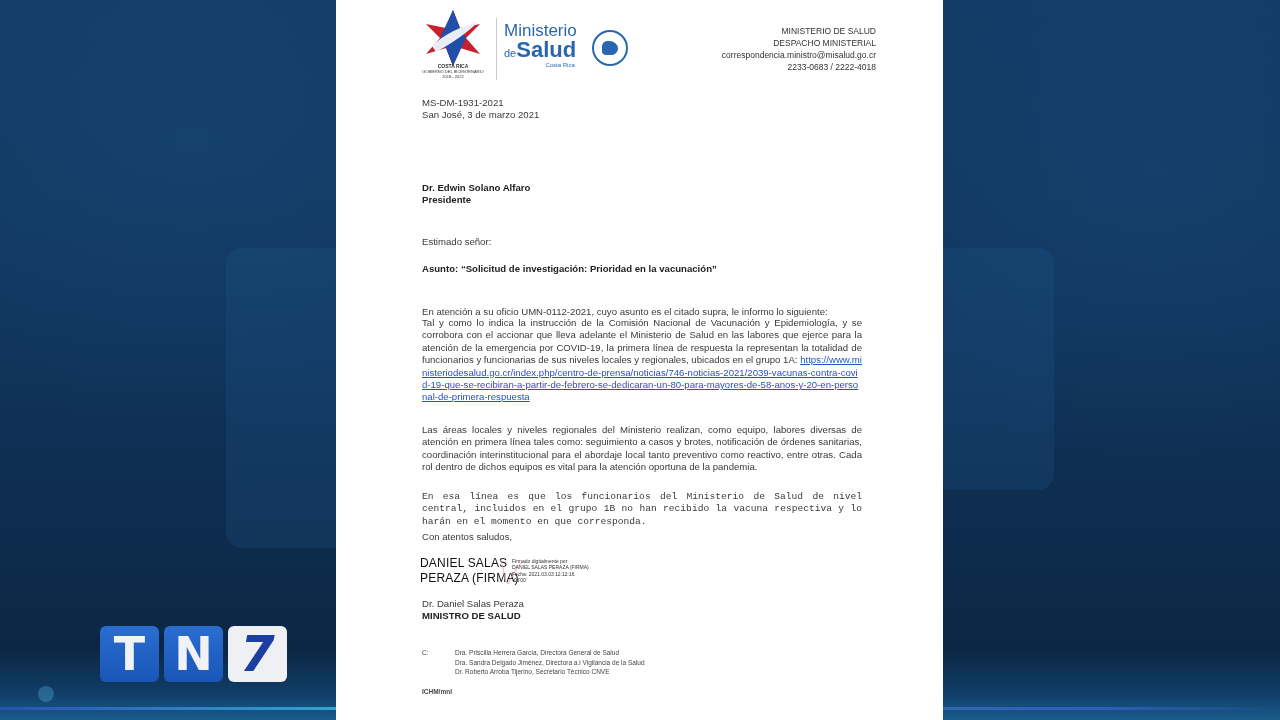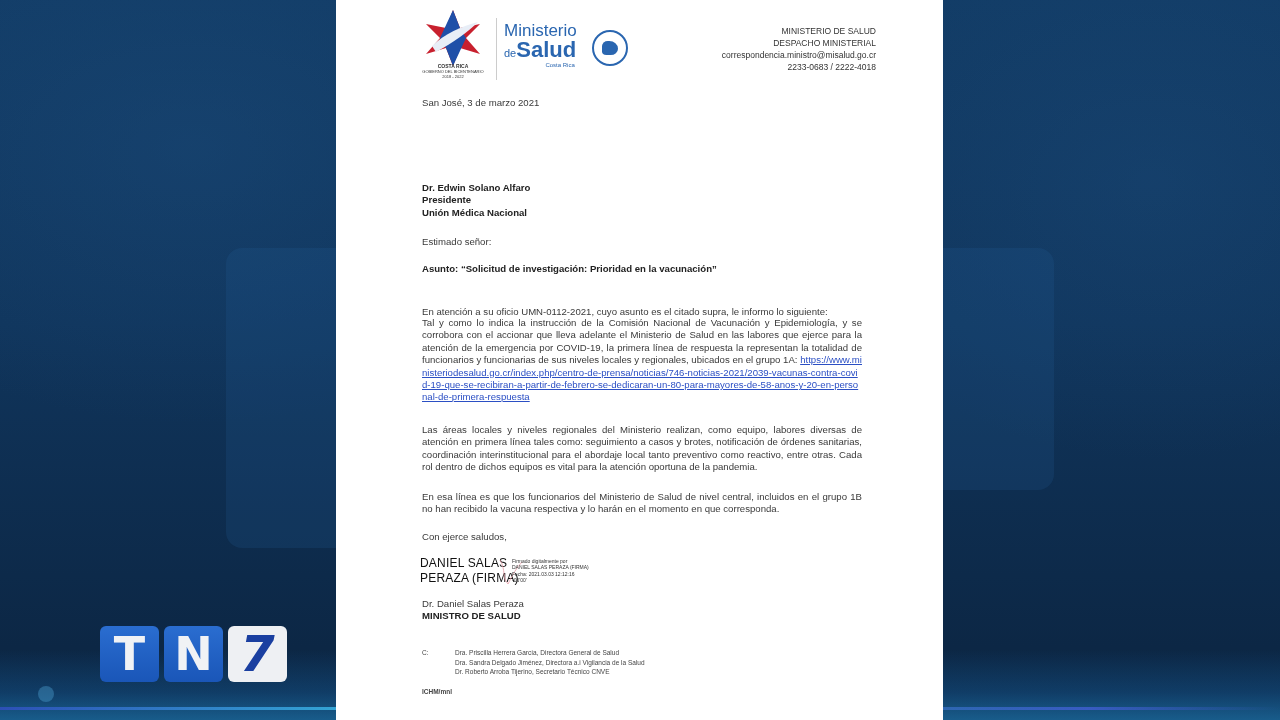--- a/index.html
+++ b/index.html
@@ -133,44 +133,44 @@
   </div>
 
   <div class="header-right">
     <div>MINISTERIO DE SALUD</div>
     <div>DESPACHO MINISTERIAL</div>
     <div>correspondencia.ministro@misalud.go.cr</div>
     <div>2233-0683 / 2222-4018</div>
   </div>
 
   <div class="text" style="top:97px;">
+    <div>MS-DM-1931-2021</div>
     <div>San José, 3 de marzo 2021</div>
   </div>
 
   <div class="text bold" style="top:182px;">
     <div>Dr. Edwin Solano Alfaro</div>
     <div>Presidente</div>
-    <div>Unión Médica Nacional</div>
   </div>
 
   <div class="text" style="top:236px;">Estimado señor:</div>
 
   <div class="text bold" style="top:263px;">Asunto: “Solicitud de investigación: Prioridad en la vacunación”</div>
 
   <div class="text" style="top:290px;margin-top:16px;">En atención a su oficio UMN-0112-2021, cuyo asunto es el citado supra, le informo lo siguiente:</div>
 
   <div class="text justify" style="top:317px;">
     <span>Tal y como lo indica la instrucción de la Comisión Nacional de Vacunación y Epidemiología, y se corrobora con el accionar que lleva adelante el Ministerio de Salud en las labores que ejerce para la atención de la emergencia por COVID-19, la primera línea de respuesta la representan la totalidad de funcionarios y funcionarias de sus niveles locales y regionales, ubicados en el grupo 1A: </span><a class="link" style="word-break: break-all;">https://www.ministeriodesalud.go.cr/index.php/centro-de-prensa/noticias/746-noticias-2021/2039-vacunas-contra-covid-19-que-se-recibiran-a-partir-de-febrero-se-dedicaran-un-80-para-mayores-de-58-anos-y-20-en-personal-de-primera-respuesta</a>
   </div>
 
   <div class="text justify" style="top:424px;">Las áreas locales y niveles regionales del Ministerio realizan, como equipo, labores diversas de atención en primera línea tales como: seguimiento a casos y brotes, notificación de órdenes sanitarias, coordinación interinstitucional para el abordaje local tanto preventivo como reactivo, entre otras. Cada rol dentro de dichos equipos es vital para la atención oportuna de la pandemia.</div>
 
-  <div class="text justify" style="top:491px;">En esa línea es que los funcionarios del Ministerio de Salud de nivel central, incluidos en el grupo 1B no han recibido la vacuna respectiva y lo harán en el momento en que corresponda.</div>
-
-  <div class="text" style="top:531px;">Con ejerce saludos,</div>
+  <div class="text justify" style="top:491px;font-family:Liberation Mono, monospace;">En esa línea es que los funcionarios del Ministerio de Salud de nivel central, incluidos en el grupo 1B no han recibido la vacuna respectiva y lo harán en el momento en que corresponda.</div>
+
+  <div class="text" style="top:531px;">Con atentos saludos,</div>
 
   <div class="sig-name">
     <div>DANIEL SALAS</div>
     <div>PERAZA (FIRMA)</div>
   </div>
   <svg class="sig-mark" viewBox="0 0 30 32">
     <path d="M4,4 C10,14 6,22 12,28 C16,20 20,12 26,6" stroke="#e7a0a8" stroke-width="0.8" fill="none"></path>
   </svg>
   <div class="sig-meta">
     <div>Firmado digitalmente por</div>

